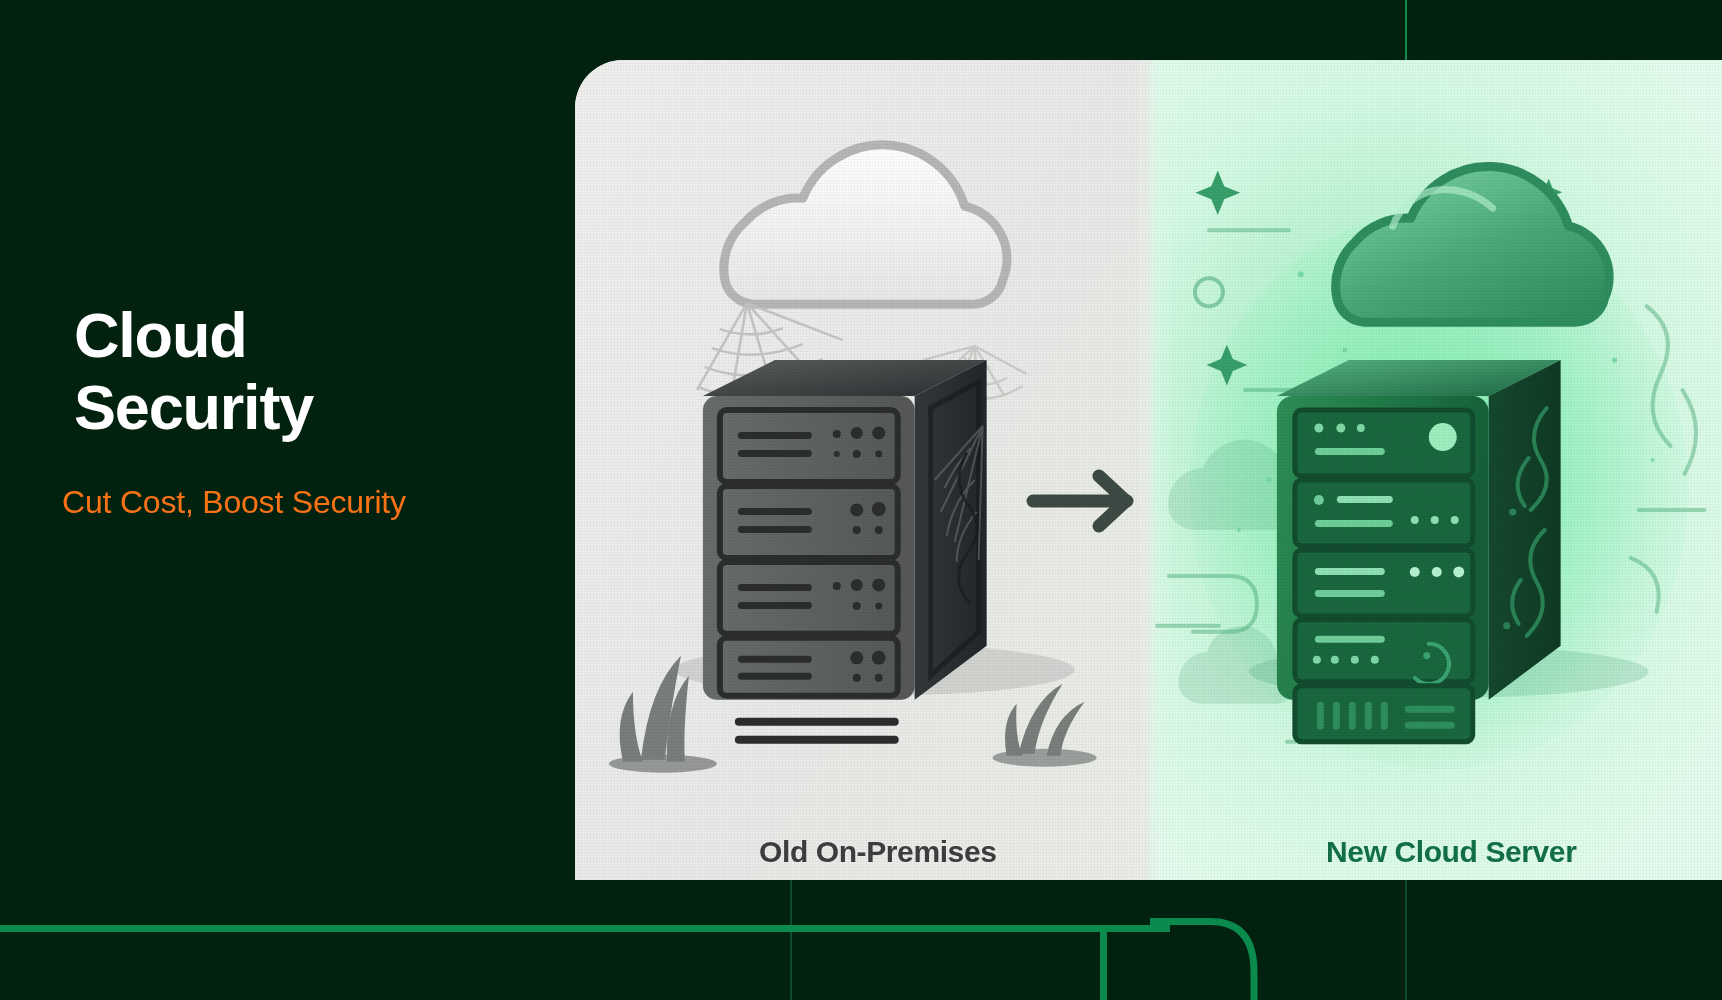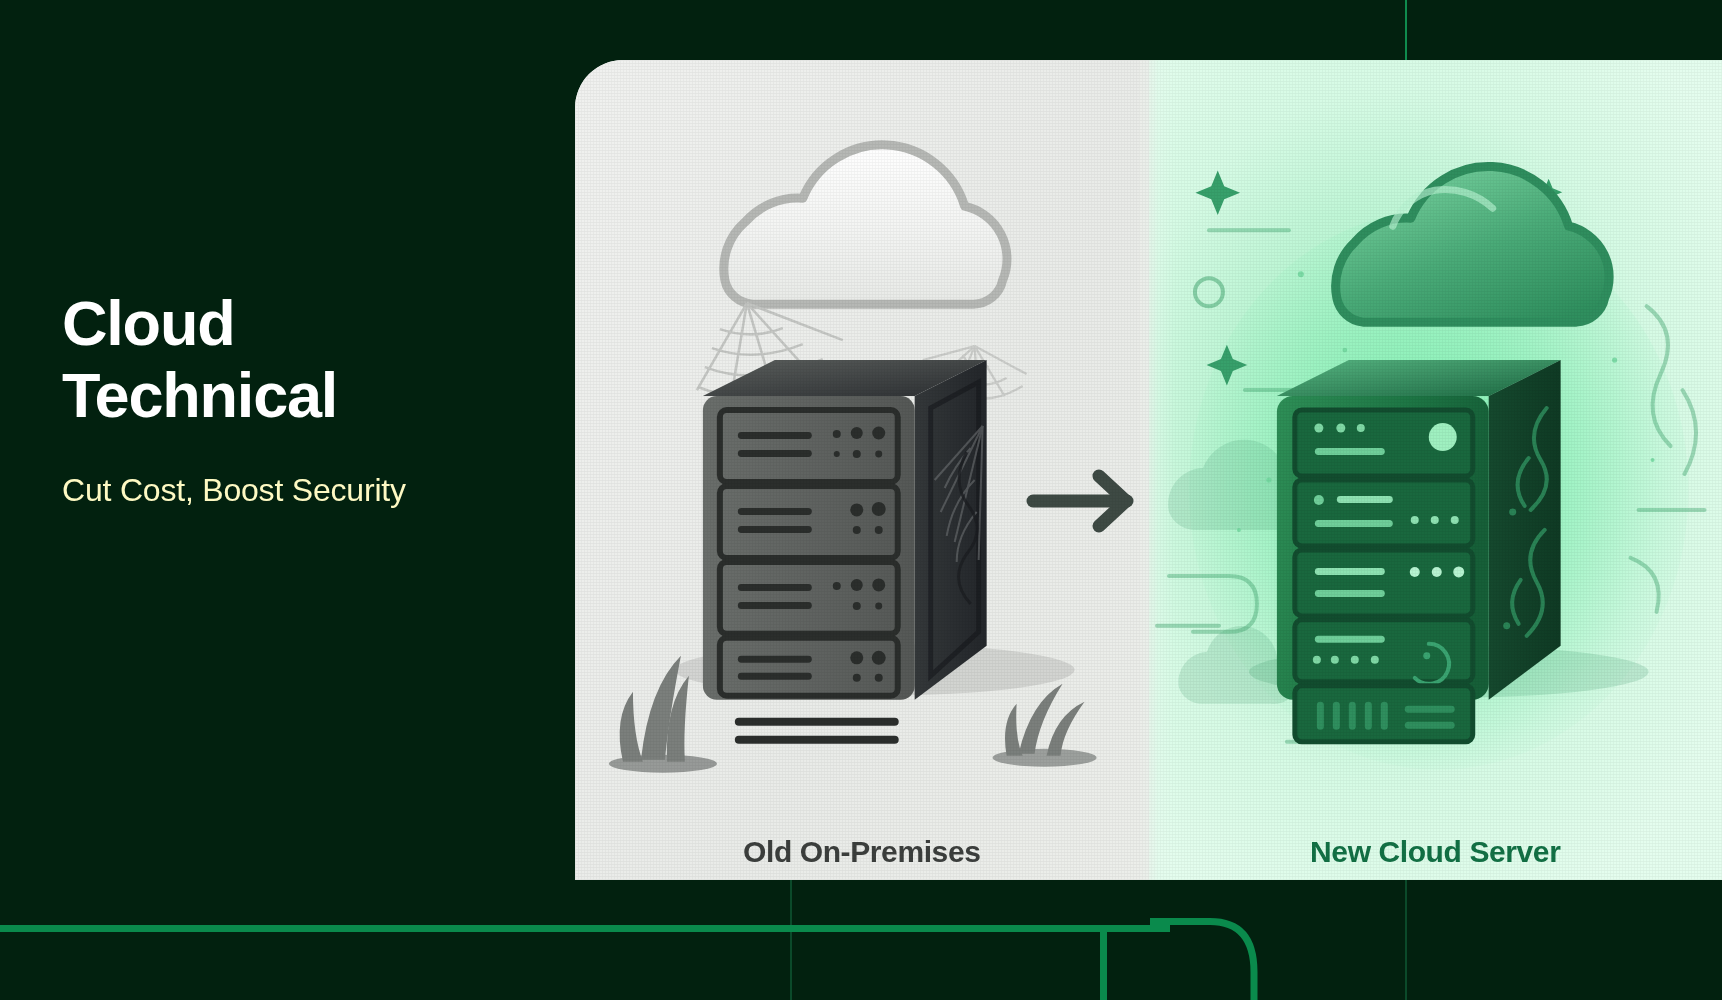--- a/index.html
+++ b/index.html
@@ -28,31 +28,31 @@
   }
 
   
   .left-copy{
     position:absolute;
     left:62px;
     top:288px;
     width:520px;
   }
   .headline{
-    margin:0;
+    margin:12px;
     color:#ffffff;
     font-size:63px;
     line-height:1.14;
     font-weight:bold;
     letter-spacing:-1.2px;
   }
   .headline span{display:block;}
   .subcopy{
     margin:36px 0 0 0;
-    color:#fef9c3;
+    color:#f97316;
     font-size:32px;
     line-height:1.42;
     font-weight:400;
     letter-spacing:-0.2px;
   }
   .subcopy span{display:block;}
 
   
   .card{
     position:absolute;
@@ -88,20 +88,21 @@
   }
 
   
   .panel-label{
     position:absolute;
     width:100%;
     text-align:center;
     font-size:30px;
     font-weight:bold;
     letter-spacing:-0.4px;
+    margin-left:16px;
   }
   .label-old{top:775px;left:0;color:#3c3f3d;}
   .label-new{top:775px;left:0;color:#127145;}
 
   .panel{position:absolute;top:0;height:820px;}
   .panel-left{left:0;width:50%;}
   .panel-right{left:50%;width:50%;}
 
   
   .arrow{
@@ -125,21 +126,21 @@
   <div class="vline" style="left:1405px;top:880px;height:120px;"></div>
   <div class="hline" style="left:0;top:925px;width:1170px;"></div>
   <div class="curve" style="left:1100px;top:925px;width:135px;height:110px;border-top:0;border-right:0;border-left:7px solid #0a8a4c;border-top-left-radius:0;"></div>
   <svg style="position:absolute;left:1150px;top:918px;" width="130" height="90" viewBox="0 0 130 90">
     <path d="M0 3.5 H60 Q104 3.5 104 54 V90" fill="none" stroke="#0a8a4c" stroke-width="7"></path>
   </svg>
 
   <div class="left-copy">
     <h1 class="headline">
       <span>Cloud</span>
-      <span>Technical</span>
+      <span>Security</span>
     </h1>
     <p class="subcopy">
       <span>Cut Cost, Boost Security</span>
     </p>
   </div>
 
   <div class="card">
     <div class="card-half-left"></div>
     <div class="card-half-right"></div>
     <div class="card-seam"></div>

